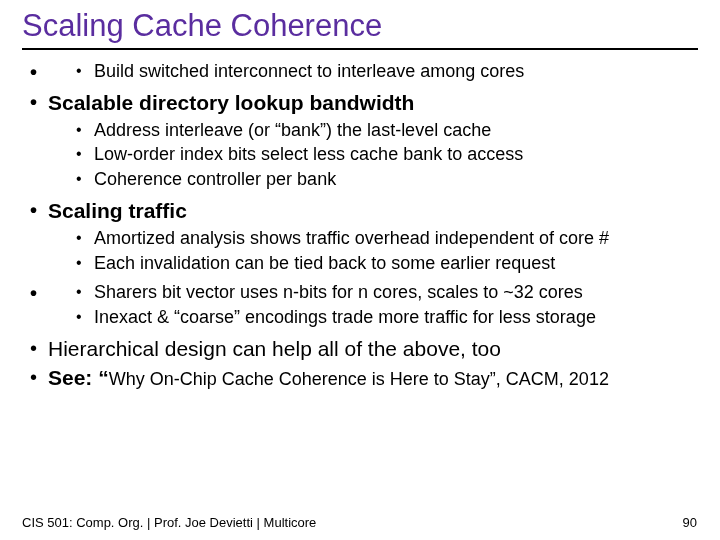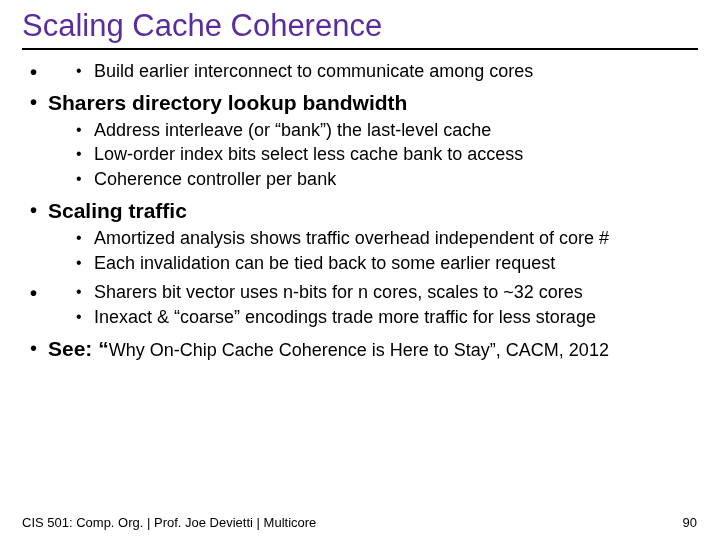--- a/index.html
+++ b/index.html
@@ -99,26 +99,26 @@
 
 <div class="slide">
 
   <h1 class="title">Scaling Cache Coherence</h1>
   <hr class="title-rule">
 
   <ul class="outer">
 
     <li class="bold">
       <ul class="inner">
-        <li>Build earlier interconnect to communicate among cores</li>
+        <li>Build switched interconnect to interleave among cores</li>
       </ul>
     </li>
 
     <li class="bold">
-      <span>Sharers directory lookup bandwidth</span>
+      <span>Scalable directory lookup bandwidth</span>
       <ul class="inner">
         <li>Address interleave (or “bank”) the last-level cache</li>
         <li>Low-order index bits select less cache bank to access</li>
         <li>Coherence controller per bank</li>
       </ul>
     </li>
 
     <li class="bold">
       <span>Scaling traffic</span>
       <ul class="inner">
@@ -127,20 +127,21 @@
       </ul>
     </li>
 
     <li class="bold">
       <ul class="inner">
         <li>Sharers bit vector uses n-bits for n cores, scales to ~32 cores</li>
         <li>Inexact &amp; “coarse” encodings trade more traffic for less storage</li>
       </ul>
     </li>
 
+    <li>Hierarchical design can help all of the above, too</li>
 
     <li>
       <span class="see-prefix">See: “</span><span class="plain-inline">Why On-Chip Cache Coherence is Here to Stay”, CACM, 2012</span>
     </li>
 
   </ul>
 
   <div class="footer">
     <span>CIS 501: Comp. Org. | Prof. Joe Devietti | Multicore</span>
     <span>90</span>

